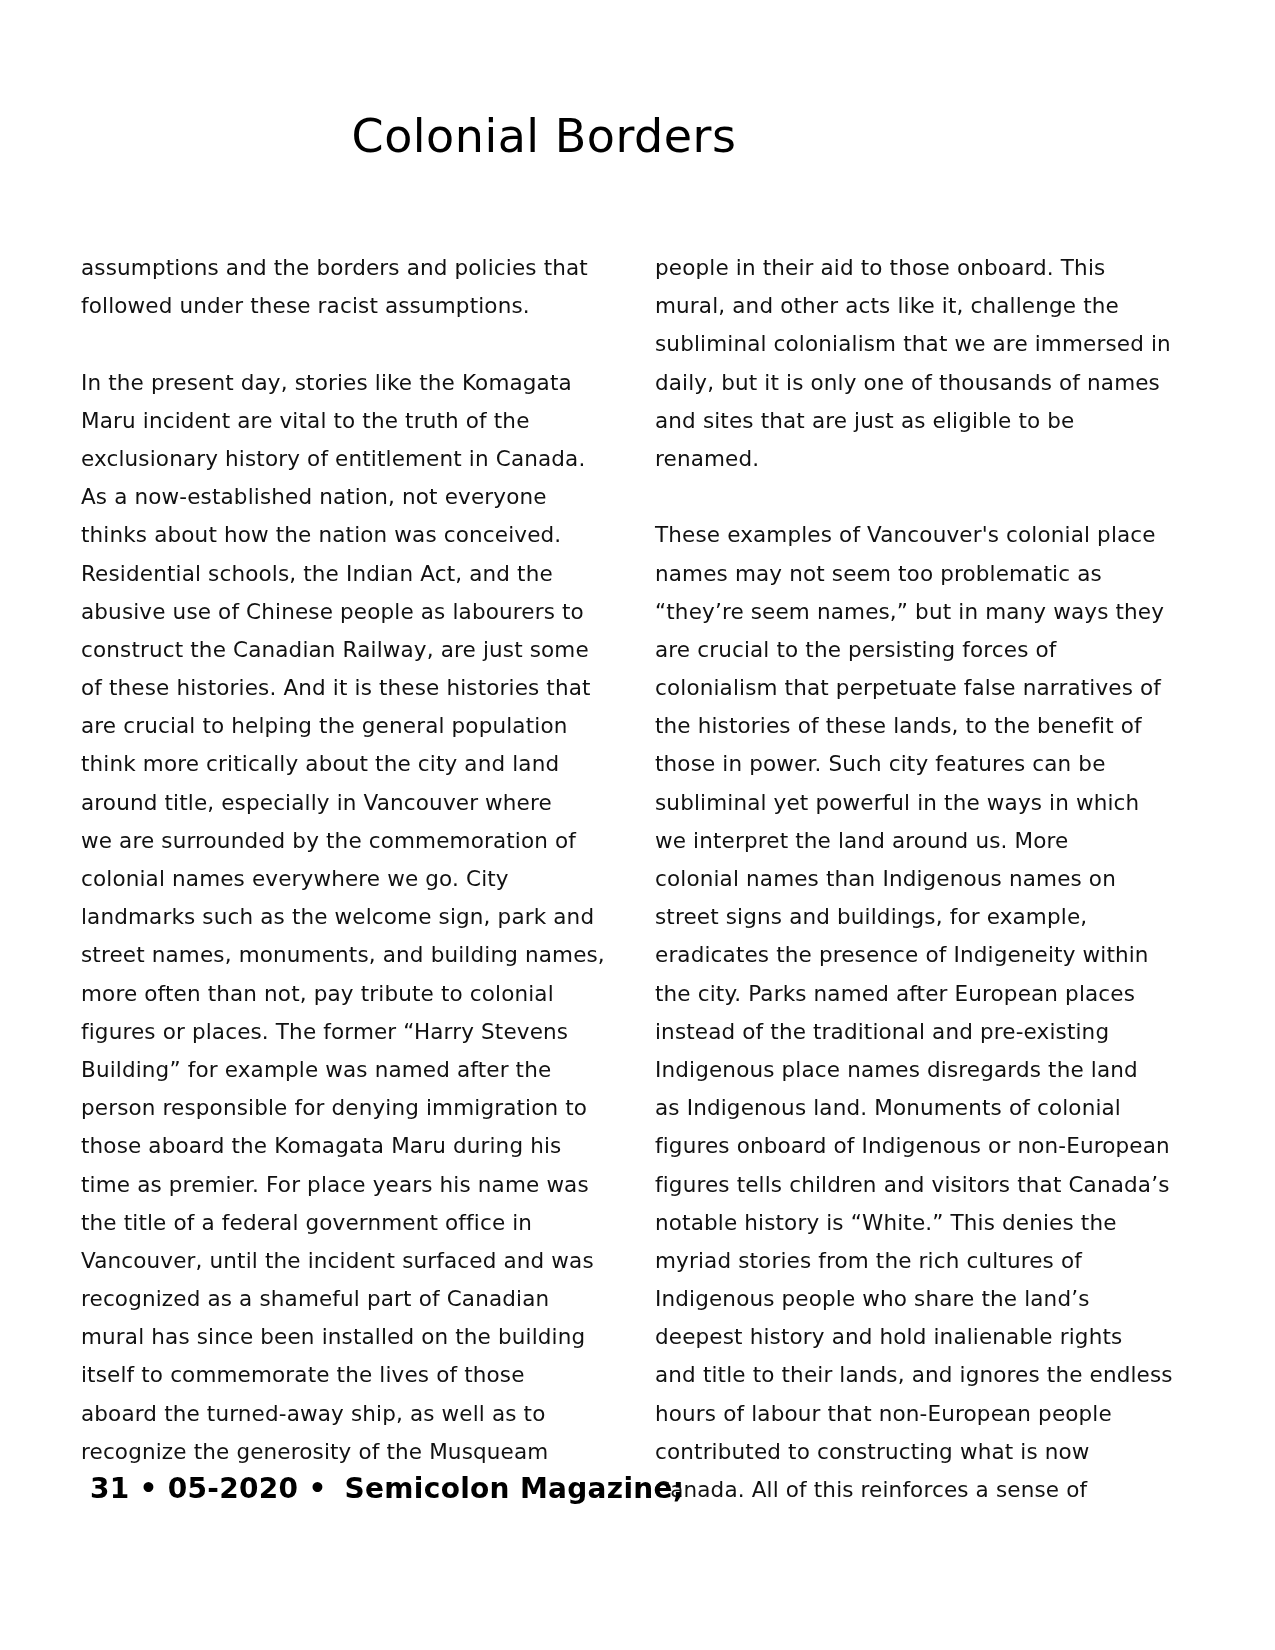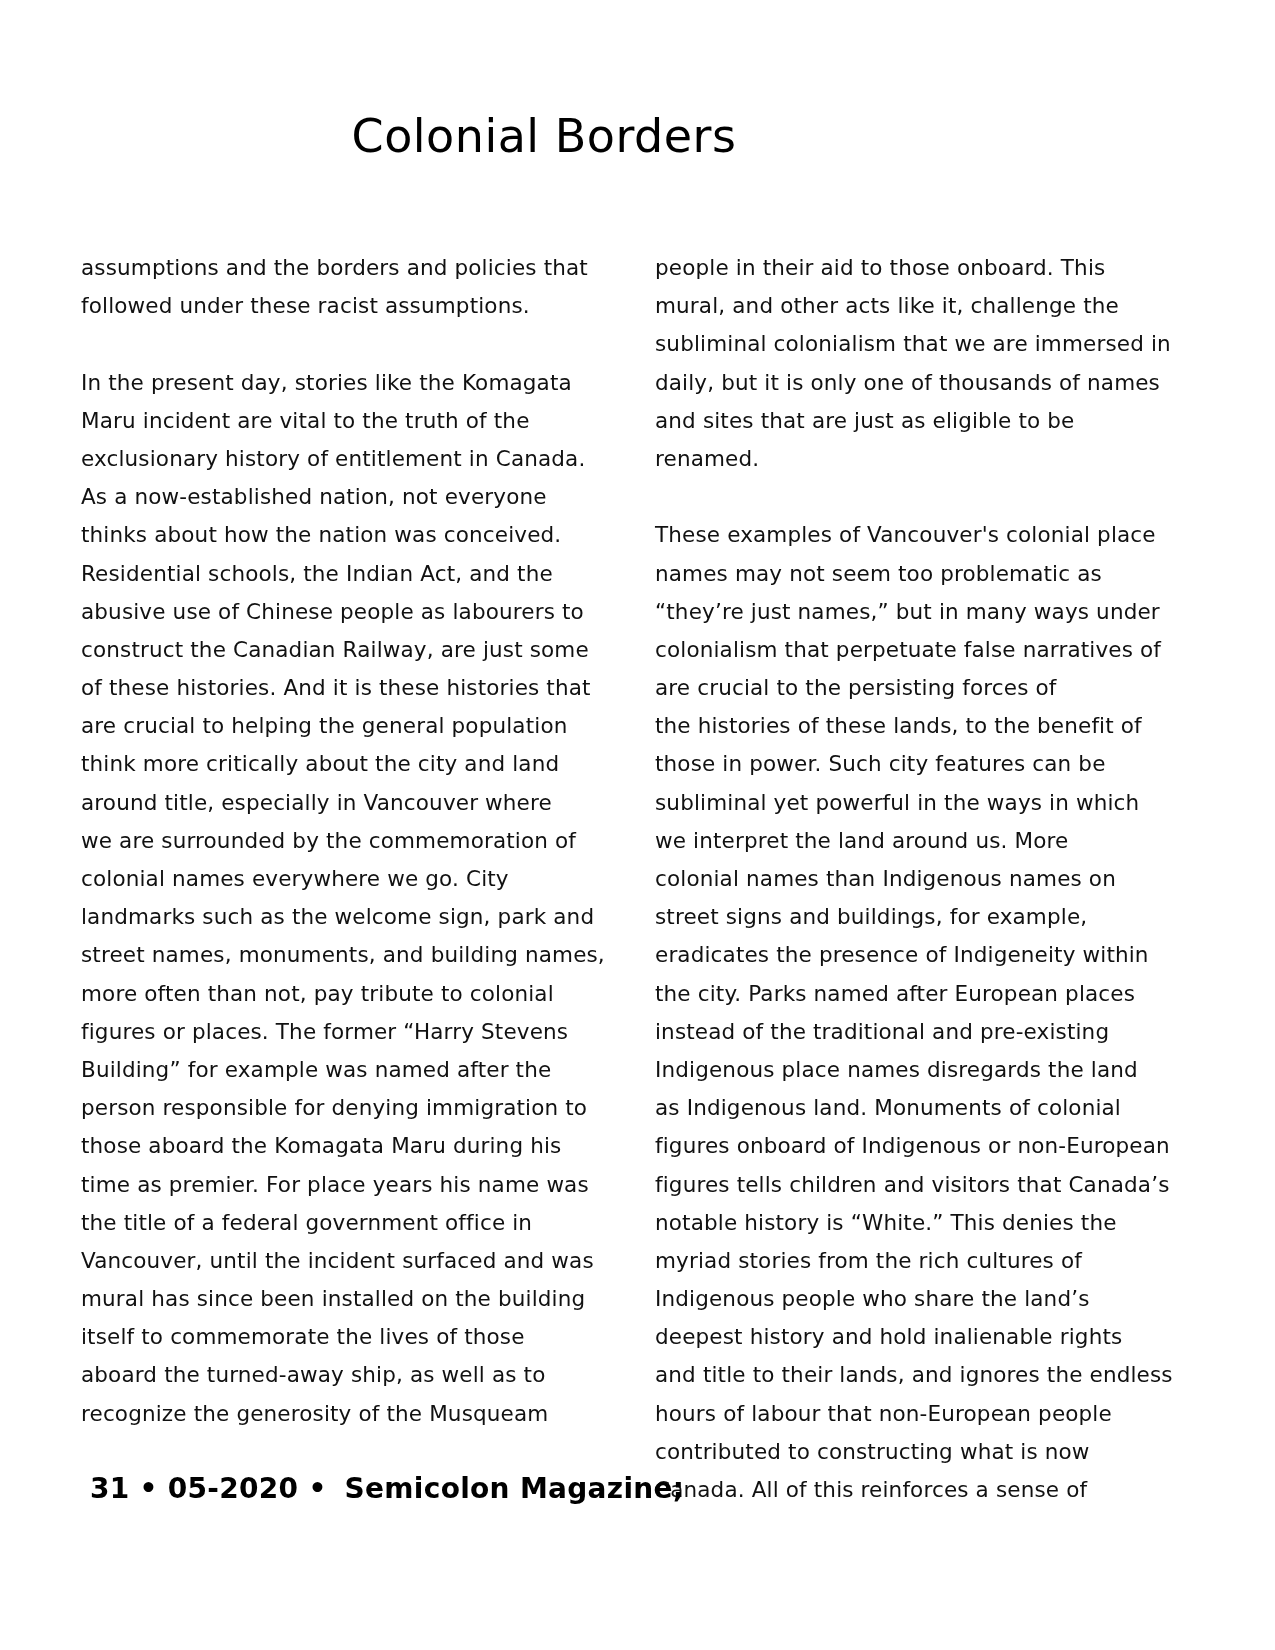--- a/index.html
+++ b/index.html
@@ -45,38 +45,39 @@
     <div class="line">landmarks such as the welcome sign, park and</div>
     <div class="line">street names, monuments, and building names,</div>
     <div class="line">more often than not, pay tribute to colonial</div>
     <div class="line">figures or places. The former “Harry Stevens</div>
     <div class="line">Building” for example was named after the</div>
     <div class="line">person responsible for denying immigration to</div>
     <div class="line">those aboard the Komagata Maru during his</div>
     <div class="line">time as premier. For place years his name was</div>
     <div class="line">the title of a federal government office in</div>
     <div class="line">Vancouver, until the incident surfaced and was</div>
+    <div class="line">recognized as a shameful part of Canadian</div>
     <div class="line">mural has since been installed on the building</div>
     <div class="line">itself to commemorate the lives of those</div>
     <div class="line">aboard the turned-away ship, as well as to</div>
     <div class="line">recognize the generosity of the Musqueam</div>
   </div>
 <div class="col right" id="col-right">
     <div class="line">people in their aid to those onboard. This</div>
     <div class="line">mural, and other acts like it, challenge the</div>
     <div class="line">subliminal colonialism that we are immersed in</div>
     <div class="line">daily, but it is only one of thousands of names</div>
     <div class="line">and sites that are just as eligible to be</div>
     <div class="line">renamed.</div>
     <div class="line blank"></div>
     <div class="line">These examples of Vancouver's colonial place</div>
     <div class="line">names may not seem too problematic as</div>
-    <div class="line">“they’re just names,” but in many ways under</div>
+    <div class="line">“they’re seem names,” but in many ways they</div>
+    <div class="line">are crucial to the persisting forces of</div>
     <div class="line">colonialism that perpetuate false narratives of</div>
-    <div class="line">are crucial to the persisting forces of</div>
     <div class="line">the histories of these lands, to the benefit of</div>
     <div class="line">those in power. Such city features can be</div>
     <div class="line">subliminal yet powerful in the ways in which</div>
     <div class="line">we interpret the land around us. More</div>
     <div class="line">colonial names than Indigenous names on</div>
     <div class="line">street signs and buildings, for example,</div>
     <div class="line">eradicates the presence of Indigeneity within</div>
     <div class="line">the city. Parks named after European places</div>
     <div class="line">instead of the traditional and pre-existing</div>
     <div class="line">Indigenous place names disregards the land</div>

